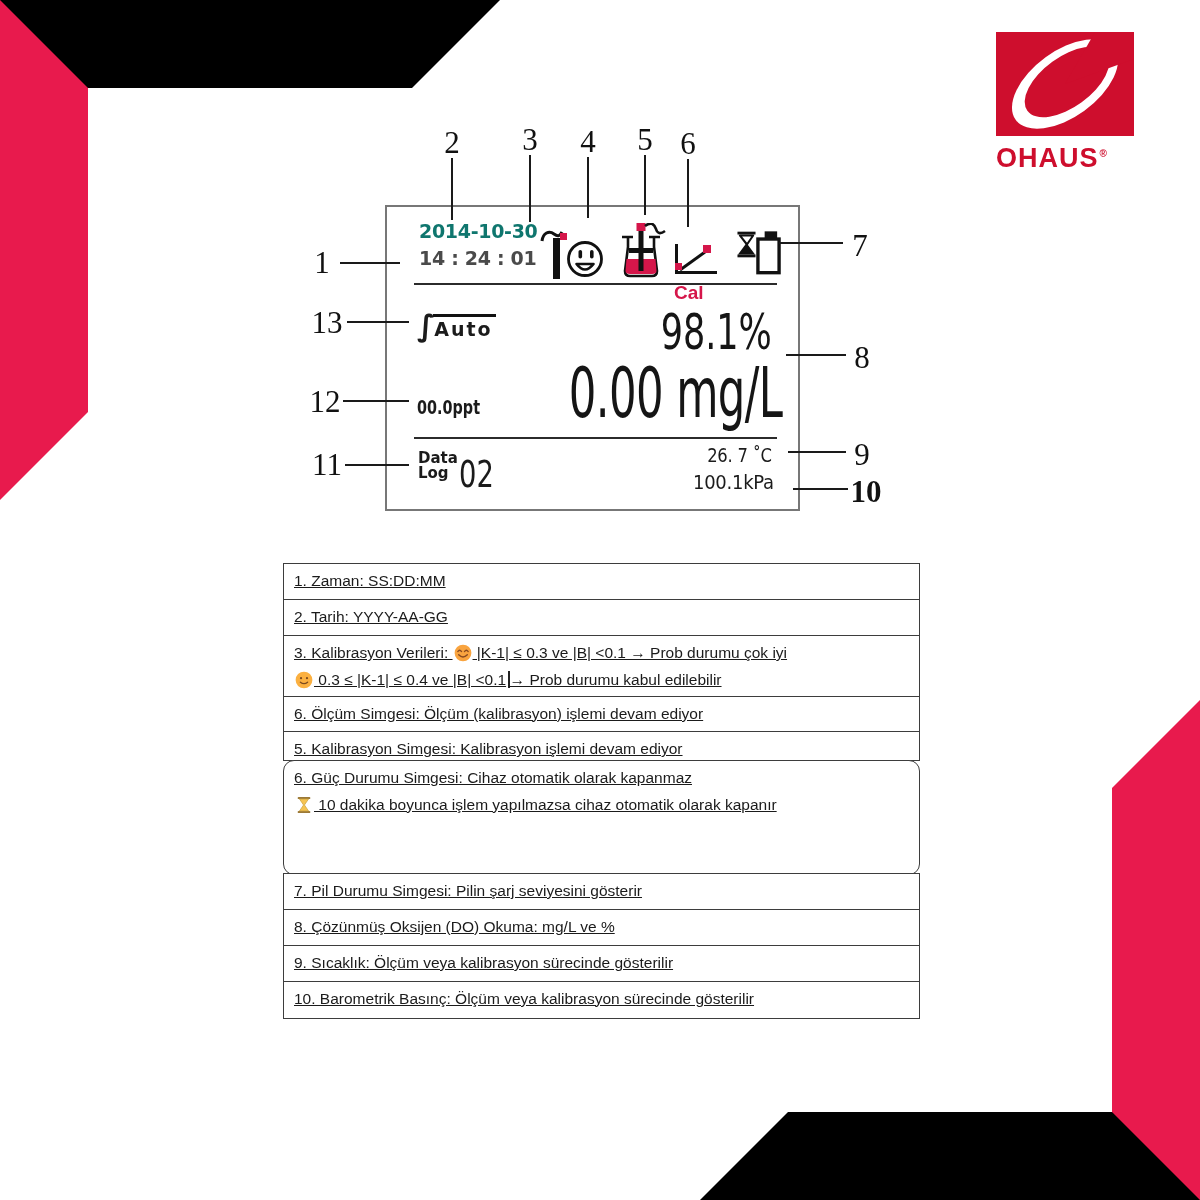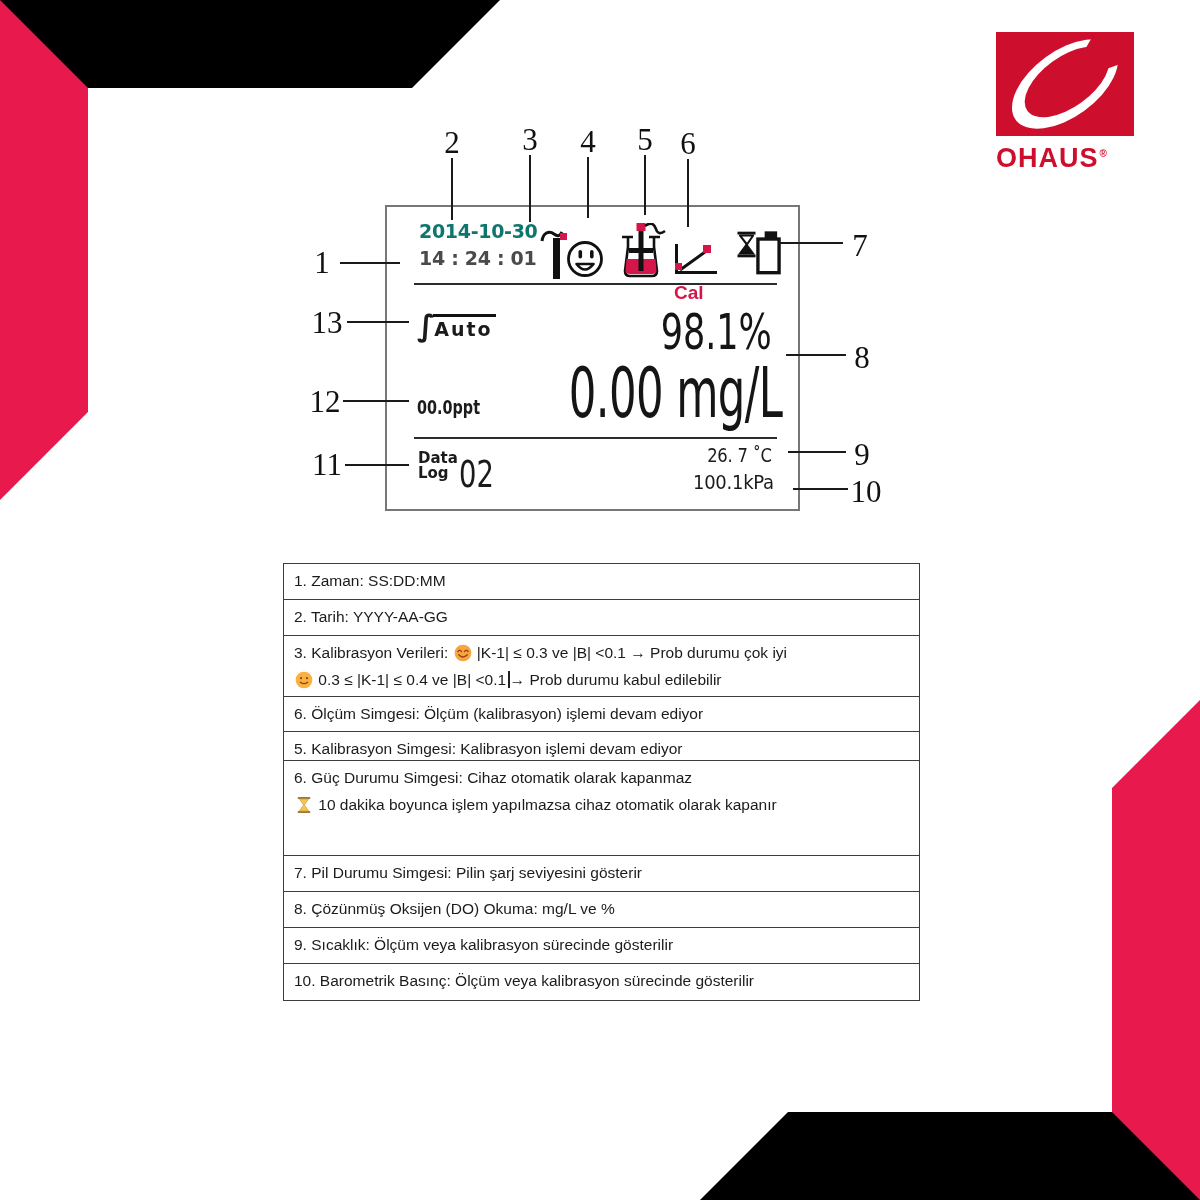--- a/index.html
+++ b/index.html
@@ -50,21 +50,21 @@
   
   .co-num{position:absolute;transform:translate(-50%,-50%);font-family:"Liberation Serif",serif;
           font-size:31px;color:#111;line-height:1;}
   .co-line{position:absolute;background:#1a1a1a;}
 
   
   .dtable{position:absolute;left:283px;top:563px;width:637px;}
   .trow{box-sizing:border-box;border:1.5px solid #3d3d3d;margin-top:-1.5px;background:#fff;
         padding:3px 12px 0 10px;overflow:hidden;}
   .trow:first-child{margin-top:0;}
-  .tline{line-height:27px;font-size:15.5px;color:#1b1b1b;white-space:nowrap;}
+  .tline{line-height:27px;font-size:15.5px;color:#1b1b1b;white-space:nowrap;text-decoration:underline;}
   .emoji{display:inline-block;width:18px;height:18px;vertical-align:-4px;margin:0 1px;}
   .emoji svg{display:block;width:18px;height:18px;}
   .wavy{text-decoration:underline;text-decoration-style:wavy;text-decoration-color:#e03131;
         text-decoration-thickness:1px;text-underline-offset:3px;}
   .caret{display:inline-block;width:1.5px;height:17px;background:#222;vertical-align:-3px;margin:0 0 0 2px;}
 </style>
 </head>
 <body>
 
 <div class="page">
@@ -166,21 +166,21 @@
       <span class="co-num" style="left: 645px; top: 139px;">5</span>
       <div class="co-line" style="left: 644px; top: 155px; width: 2px; height: 60px;"></div>
       <span class="co-num" style="left: 688px; top: 143px;">6</span>
       <div class="co-line" style="left: 687px; top: 159px; width: 2px; height: 68px;"></div>
       <span class="co-num" style="left: 860px; top: 245px;">7</span>
       <div class="co-line" style="left: 779px; top: 242px; width: 64px; height: 2px;"></div>
       <span class="co-num" style="left: 862px; top: 357px;">8</span>
       <div class="co-line" style="left: 786px; top: 354px; width: 60px; height: 2px;"></div>
       <span class="co-num" style="left: 862px; top: 454px;">9</span>
       <div class="co-line" style="left: 788px; top: 451px; width: 58px; height: 2px;"></div>
-      <span class="co-num" style="left: 866px; top: 491px;">10</span>
+      <span class="co-num" style="left: 866px; top: 491px; font-weight: bold;">10</span>
       <div class="co-line" style="left: 793px; top: 488px; width: 55px; height: 2px;"></div>
       <span class="co-num" style="left: 327px; top: 464px;">11</span>
       <div class="co-line" style="left: 345px; top: 464px; width: 64px; height: 2px;"></div>
       <span class="co-num" style="left: 325px; top: 401px;">12</span>
       <div class="co-line" style="left: 343px; top: 400px; width: 66px; height: 2px;"></div>
       <span class="co-num" style="left: 327px; top: 322px;">13</span>
       <div class="co-line" style="left: 347px; top: 321px; width: 62px; height: 2px;"></div>
     </div>
 
   <div class="dtable" id="dtable">
@@ -203,21 +203,21 @@
               <circle cx="13.3" cy="8" r="1.25" fill="#7c4a1e"></circle>
               <path d="M6 12.5 Q10 15.5 14 12.5" stroke="#7c4a1e" stroke-width="1.5" fill="none" stroke-linecap="round"></path>
             </svg></span><span> 0.3 ≤ |K-1| ≤ 0.4 ve |B| &lt;0.1</span><span class="caret"></span><span>→ Prob durumu kabul edilebilir</span></div>
       </div>
       <div class="trow" style="height: 37px;">
         <div class="tline"><span>6. Ölçüm Simgesi: Ölçüm (kalibrasyon) işlemi devam ediyor</span></div>
       </div>
       <div class="trow" style="height: 30px;">
         <div class="tline"><span>5. Kalibrasyon Simgesi: Kalibrasyon işlemi devam ediyor</span></div>
       </div>
-      <div class="trow" style="height: 97px;">
+      <div class="trow" style="height: 115px; border-radius: 11px;">
         <div class="tline"><span>6. Güç Durumu Simgesi: Cihaz otomatik olarak kapanmaz</span></div>
         <div class="tline"><span class="emoji"><svg viewBox="0 0 20 20">
               <rect x="3" y="1" width="14" height="2.4" rx="1" fill="#9c7a38"></rect>
               <rect x="3" y="16.6" width="14" height="2.4" rx="1" fill="#9c7a38"></rect>
               <path d="M5 3.4 H15 L10.5 10 L15 16.6 H5 L9.5 10 Z" fill="#F6C453" stroke="#caa23f" stroke-width="0.8"></path>
             </svg></span><span> 10 dakika boyunca işlem yapılmazsa cihaz otomatik olarak kapanır</span></div>
       </div>
       <div class="trow" style="height: 37px;">
         <div class="tline"><span>7. Pil Durumu Simgesi: Pilin şarj seviyesini gösterir</span></div>
       </div>

